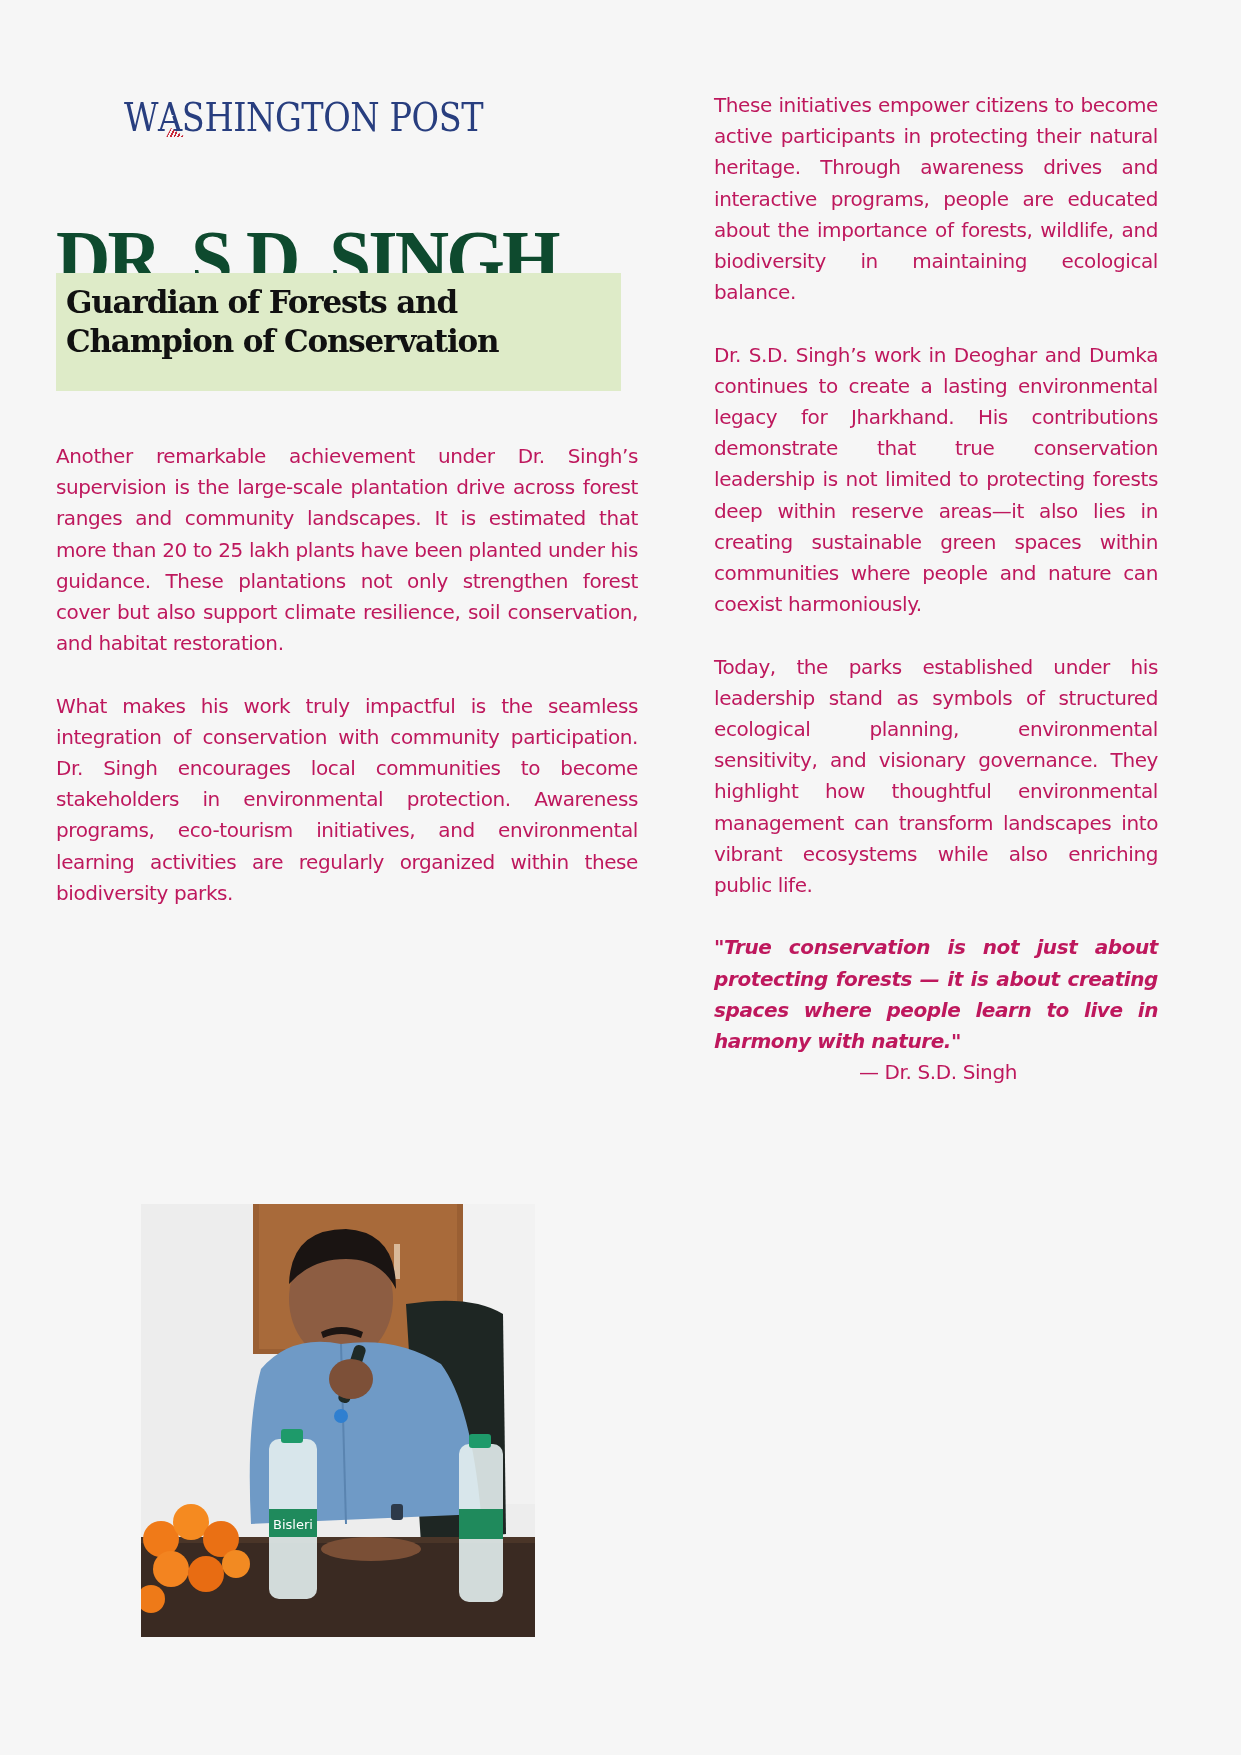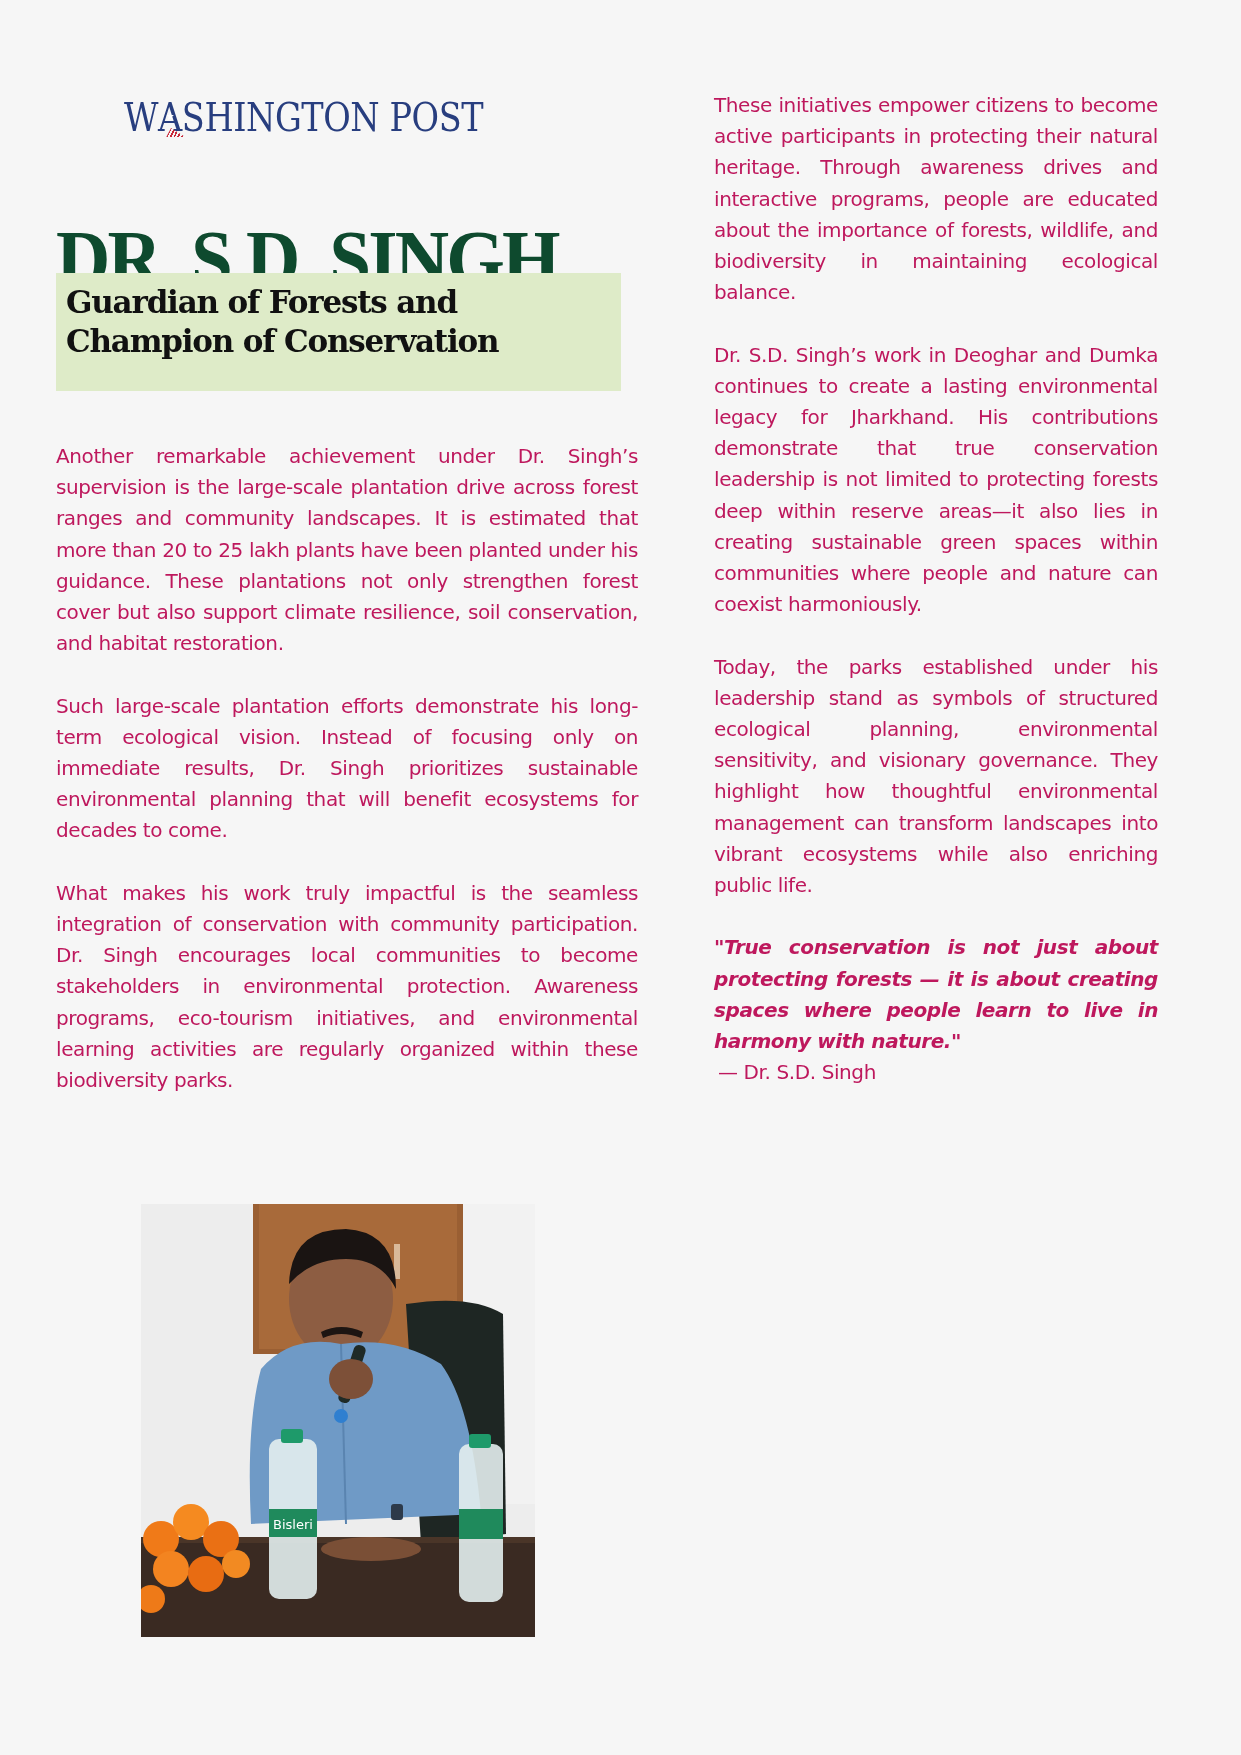--- a/index.html
+++ b/index.html
@@ -54,21 +54,21 @@
     position: absolute;
     font-family: "DejaVu Sans", sans-serif;
     font-size: 20px; line-height: 31.2px;
     text-align: justify; color: #be185d;
     letter-spacing: -0.4px;
   }
   .col-left { left: 56px; top: 441px; width: 582px; }
   .col-right { left: 714px; top: 90px; width: 444px; }
   .col p { margin: 0 0 31.2px 0; }
   .quote { font-weight: bold; font-style: italic; margin: 0 !important; }
-  .attribution { margin: 0; text-align: left; padding-left: 4px; }
+  .attribution { margin: 0; text-align: center; padding-left: 4px; }
   .photo {
     position: absolute; left: 141px; top: 1204px; width: 394px; height: 433px;
     overflow: hidden; background: #4d7c0f;
   }
   .photo svg { display: block; width: 100%; height: 100%; }
 </style>
 </head>
 <body>
 
 <div class="masthead">
@@ -76,21 +76,20 @@
 </div>
 
 <h1 class="main-title">DR. S.D. SINGH</h1>
 
 <div class="subtitle-box">
   <h2 class="subtitle">Guardian of Forests and Champion of Conservation</h2>
 </div>
 
 <div class="col col-left">
   <p>Another remarkable achievement under Dr. Singh’s supervision is the large-scale plantation drive across forest ranges and community landscapes. It is estimated that more than 20 to 25 lakh plants have been planted under his guidance. These plantations not only strengthen forest cover but also support climate resilience, soil conservation, and habitat restoration.</p>
-  <p>Such large-scale plantation efforts demonstrate his long-term ecological vision. Instead of focusing only on immediate results, Dr. Singh prioritizes sustainable environmental planning that will benefit ecosystems for decades to come.</p>
   <p>What makes his work truly impactful is the seamless integration of conservation with community participation. Dr. Singh encourages local communities to become stakeholders in environmental protection. Awareness programs, eco-tourism initiatives, and environmental learning activities are regularly organized within these biodiversity parks.</p>
 </div>
 
 <div class="photo">
   <svg viewBox="0 0 394 433" preserveAspectRatio="none">
     <rect x="0" y="0" width="394" height="433" fill="#ededed"></rect>
     <rect x="300" y="0" width="94" height="300" fill="#f2f2f2"></rect>
     <rect x="112" y="0" width="210" height="150" fill="#9a5f33"></rect>
     <rect x="118" y="0" width="198" height="145" fill="#a86a3a"></rect>
     <rect x="253" y="40" width="6" height="35" fill="#d9b999"></rect>

